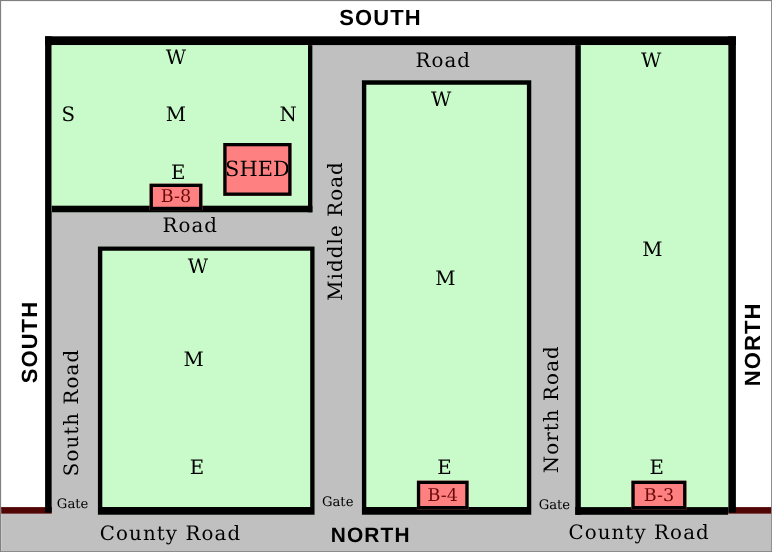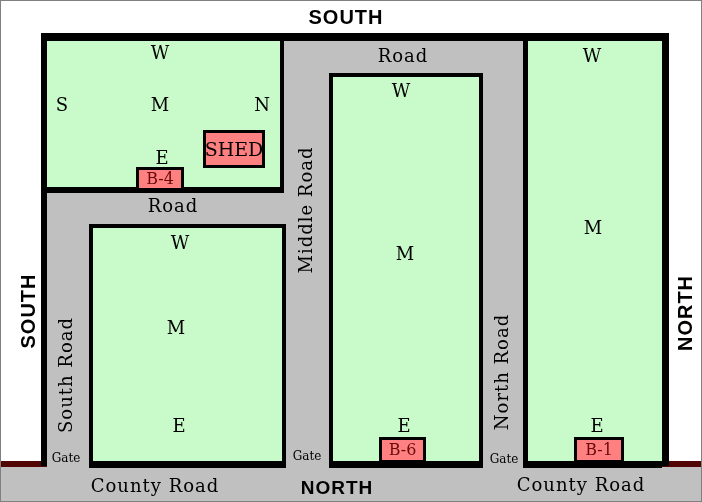--- a/index.html
+++ b/index.html
@@ -44,21 +44,21 @@
   #sec-center{left:328px;top:72px;width:154px;height:395px;
           border-top-width:4px;border-left-width:4px;border-right-width:4px;border-bottom-width:7px;}
   #sec-ne{left:522px;top:40px;width:139px;height:427px;
           border-left-width:5px;border-bottom-width:7px;}
   
   .building{position:absolute;background:var(--building-pink);box-sizing:border-box;
             border:3px solid var(--wall-black);display:flex;align-items:center;
             justify-content:center;white-space:nowrap;overflow:hidden;
             font-family:"DejaVu Serif", serif;line-height:1;}
   .building .bname{color:var(--building-text);}
-  #shed{left:202px;top:129px;width:62px;height:38px;font-size:19px;}
+  #shed{left:202px;top:129px;width:62px;height:48px;font-size:19px;}
   #shed .bname{color:#000;}
   #b4{left:135px;top:166px;width:48px;height:24px;font-size:16px;}
   #oldcem-box{left:123px;top:438px;width:119px;height:24px;font-size:17px;}
   #b2{left:378px;top:436px;width:47px;height:26px;font-size:16px;}
   #b3{left:573px;top:436px;width:50px;height:26px;font-size:16px;}
 </style>
 </head>
 <body>
 
 <div id="canvas">
@@ -78,39 +78,39 @@
 
   <div class="lbl letter" style="left:159px;top:52px;">W</div>
   <div class="lbl letter" style="left:61px;top:104px;">S</div>
   <div class="lbl letter" style="left:159px;top:104px;">M</div>
   <div class="lbl letter" style="left:261px;top:104px;">N</div>
   <div class="lbl letter" style="left:161px;top:157px;">E</div>
   <div id="shed" class="building">
     <span class="bname">SHED</span>
   </div>
   <div id="b4" class="building">
-    <span class="bname">B-4</span>
+    <span class="bname">B-8</span>
   </div>
 
   <div class="lbl letter" style="left:179px;top:242px;">W</div>
   <div class="lbl letter" style="left:175px;top:327px;">M</div>
   <div class="lbl letter" style="left:178px;top:425px;">E</div>
 
   <div class="lbl letter" style="left:400px;top:90px;">W</div>
   <div class="lbl letter" style="left:404px;top:253px;">M</div>
   <div class="lbl letter" style="left:403px;top:425px;">E</div>
   <div id="b2" class="building">
-    <span class="bname">B-6</span>
+    <span class="bname">B-4</span>
   </div>
 
   <div class="lbl letter" style="left:591px;top:55px;">W</div>
   <div class="lbl letter" style="left:592px;top:227px;">M</div>
   <div class="lbl letter" style="left:596px;top:425px;">E</div>
   <div id="b3" class="building">
-    <span class="bname">B-1</span>
+    <span class="bname">B-3</span>
   </div>
 
   <div class="lbl roadname" style="left:402px;top:55px;">Road</div>
   <div class="lbl roadname" style="left:172px;top:205px;">Road</div>
   <div class="lbl roadname rot" style="left:305px;top:209px;">Middle Road</div>
   <div class="lbl roadname rot" style="left:65px;top:374px;">South Road</div>
   <div class="lbl roadname rot" style="left:501px;top:371px;">North Road</div>
   <div class="lbl roadname" style="left:154px;top:485px;">County Road</div>
   <div class="lbl roadname" style="left:580px;top:484px;">County Road</div>
 

